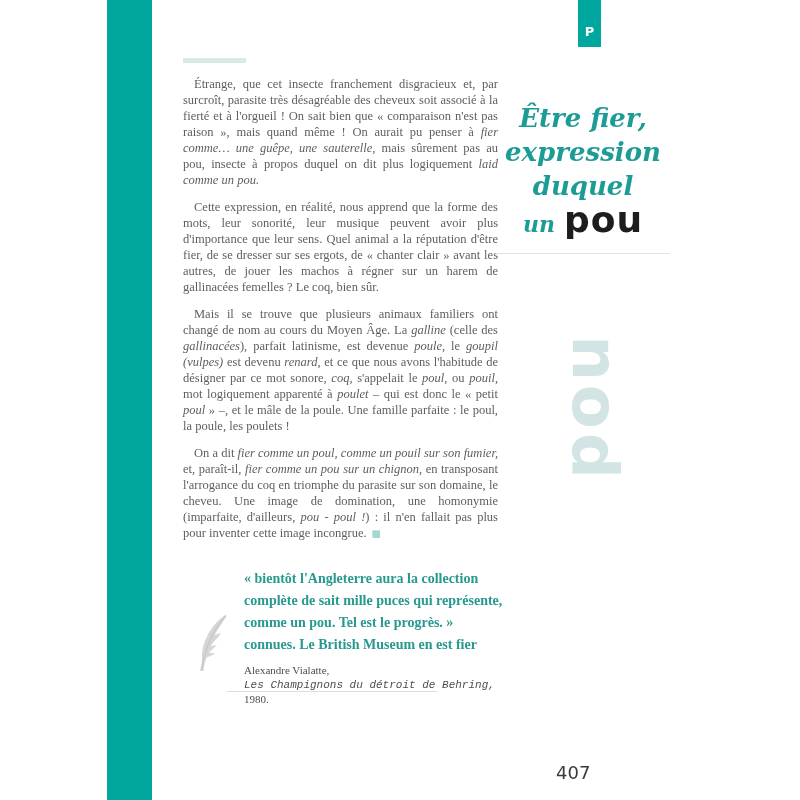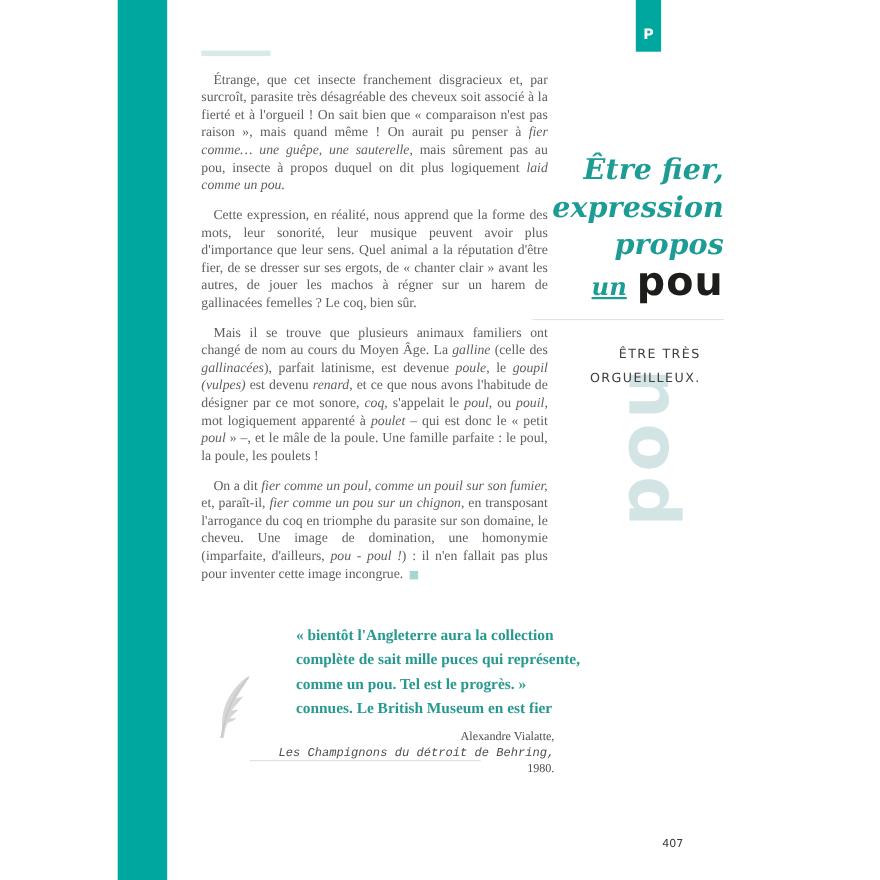--- a/index.html
+++ b/index.html
@@ -12,58 +12,58 @@
     position:absolute; left:578px; top:0; width:23px; height:47px; background:#00a79f;
     display:flex; align-items:flex-end; justify-content:center; box-sizing:border-box; padding-bottom:8px;
   }
   .tab span { color:#ffffff; font-family:"DejaVu Sans", sans-serif; font-size:13px; font-weight:bold; }
   .watermark {
     position:absolute; left:586px; top:405px;
     transform:translate(-50%,-50%) rotate(-90deg);
     font-family:"DejaVu Sans", sans-serif; font-weight:bold; font-size:64px;
     letter-spacing:4px; color:#d2e4e4; white-space:nowrap;
   }
-  .main { position:absolute; left:183px; top:46px; width:315px; }
+  .main { position:absolute; left:183px; top:58px; width:315px; }
   .deco-bar { width:63px; height:5px; background:#d8eae8; margin:0 0 13px 0; }
   .para {
     margin:0 0 11px 0; font-size:12.5px; line-height:16px; color:#605e5a;
     text-align:justify; text-indent:11px;
   }
   .it { font-style:italic; }
   .endmark {
     color:#a7d6d1; font-size:10px; margin-left:5px;
     font-family:"DejaVu Sans", sans-serif; font-style:normal;
   }
-  .sidebar { position:absolute; left:484px; top:101px; width:174px; text-align:right;margin-top:37px; }
+  .sidebar { position:absolute; left:496px; top:101px; width:174px; text-align:center; }
   .tline {
     font-family:"DejaVu Serif", serif; font-style:italic; font-weight:bold;
     color:#1d9c95; font-size:26px; line-height:34px; white-space:nowrap;
   }
-  .tline .un { font-size:22px;text-decoration:underline; }
+  .tline .un { font-size:22px; }
   .pou {
     font-family:"DejaVu Sans", sans-serif; font-style:normal; font-weight:800;
     color:#1d1d1b; font-size:36px; letter-spacing:1px;
   }
   .title-divider { height:1px; background:#e2e2e2; margin:12px 0 19px 0; border:none; }
   .definition {
     font-family:"DejaVu Sans", sans-serif; font-size:11.5px; letter-spacing:1.3px;
     color:#3e3e3c; line-height:22px; width:132px; margin:0 auto;
   }
   .quote-block { position:absolute; left:244px; top:568px; width:260px; }
   .qline {
     font-family:"Liberation Serif", serif; font-weight:bold; color:#27998f;
-    font-size:14px; line-height:22px; white-space:nowrap;margin-left:25px;
+    font-size:14px; line-height:22px; white-space:nowrap;
   }
-  .attribution { margin-top:7px; font-size:11px; line-height:14px; color:#4d4d4b;text-align:right; }
+  .attribution { margin-top:7px; font-size:11px; line-height:14px; color:#4d4d4b; }
   .work-title { font-style:italic;font-family:Liberation Mono, monospace; }
   .quote-divider { position:absolute; left:227px; top:691px; width:210px; height:1px; background:#dedede; }
   .quill { position:absolute; left:189px; top:611px; }
   .page-number {
-    position:absolute; left:602px; top:762px;
-    font-family:"DejaVu Sans", sans-serif; font-size:10px; color:#3a3a38;
+    position:absolute; left:556px; top:762px;
+    font-family:"DejaVu Sans", sans-serif; font-size:18px; color:#3a3a38;
   }
 </style>
 </head>
 <body>
 
 <div class="page">
 
   <div class="band"></div>
 
   <div class="tab">
@@ -77,25 +77,24 @@
     <p class="para"><span>Étrange, que cet insecte franchement disgracieux et, par surcroît, parasite très désagréable des cheveux soit associé à la fierté et à l'orgueil ! On sait bien que « comparaison n'est pas raison », mais quand même ! On aurait pu penser à </span><span class="it">fier comme… une guêpe, une sauterelle,</span><span> mais sûrement pas au pou, insecte à propos duquel on dit plus logiquement </span><span class="it">laid comme un pou.</span></p>
     <p class="para"><span>Cette expression, en réalité, nous apprend que la forme des mots, leur sonorité, leur musique peuvent avoir plus d'importance que leur sens. Quel animal a la réputation d'être fier, de se dresser sur ses ergots, de « chanter clair » avant les autres, de jouer les machos à régner sur un harem de gallinacées femelles ? Le coq, bien sûr.</span></p>
     <p class="para"><span>Mais il se trouve que plusieurs animaux familiers ont changé de nom au cours du Moyen Âge. La </span><span class="it">galline</span><span> (celle des </span><span class="it">gallinacées</span><span>), parfait latinisme, est devenue </span><span class="it">poule</span><span>, le </span><span class="it">goupil (vulpes)</span><span> est devenu </span><span class="it">renard</span><span>, et ce que nous avons l'habitude de désigner par ce mot sonore, </span><span class="it">coq</span><span>, s'appelait le </span><span class="it">poul</span><span>, ou </span><span class="it">pouil</span><span>, mot logiquement apparenté à </span><span class="it">poulet</span><span> – qui est donc le « petit </span><span class="it">poul</span><span> » –, et le mâle de la poule. Une famille parfaite : le poul, la poule, les poulets !</span></p>
     <p class="para"><span><span>On a dit </span><span class="it">fier comme un poul, comme un pouil sur son fumier,</span><span> et, paraît-il, </span><span class="it">fier comme un pou sur un chignon</span><span>, en transposant l'arrogance du coq en triomphe du parasite sur son domaine, le cheveu. Une image de domination, une homonymie (imparfaite, d'ailleurs, </span><span class="it">pou - poul !</span><span>) : il n'en fallait pas plus pour inventer cette image incongrue.</span></span><span class="endmark">■</span></p>
   </div>
 
   <div class="sidebar">
     <div>
       <div class="tline">Être fier,</div>
       <div class="tline">expression</div>
-      <div class="tline">propos</div>
+      <div class="tline">duquel</div>
       <div class="tline"><span class="un">un</span> <span class="pou">pou</span></div>
     </div>
     <hr class="title-divider">
-    <div class="definition">ÊTRE TRÈS ORGUEILLEUX.</div>
   </div>
 
   <svg class="quill" width="50" height="70" viewBox="0 0 50 70">
     <path fill="#d6d6d6" d="M38 3 C 26 10, 14 26, 13 44 C 12.6 49, 13.5 52, 11 60 L 14.5 60 C 15.5 53, 16 50, 18 46 C 21 45.5, 24 44, 26 42 L 20 42 C 22 39, 25 37, 28 34 L 21.5 35 C 25 30, 29 27, 32 22 L 25.5 24 C 30 16, 35 10, 38 3 Z"></path>
     <path fill="none" stroke="#c6c6c6" stroke-width="1.2" d="M37 5 C 26 16, 17 32, 12.5 59"></path>
   </svg>
 
   <div class="quote-block">
     <div>
       <div class="qline">« bientôt l'Angleterre aura la collection</div>

